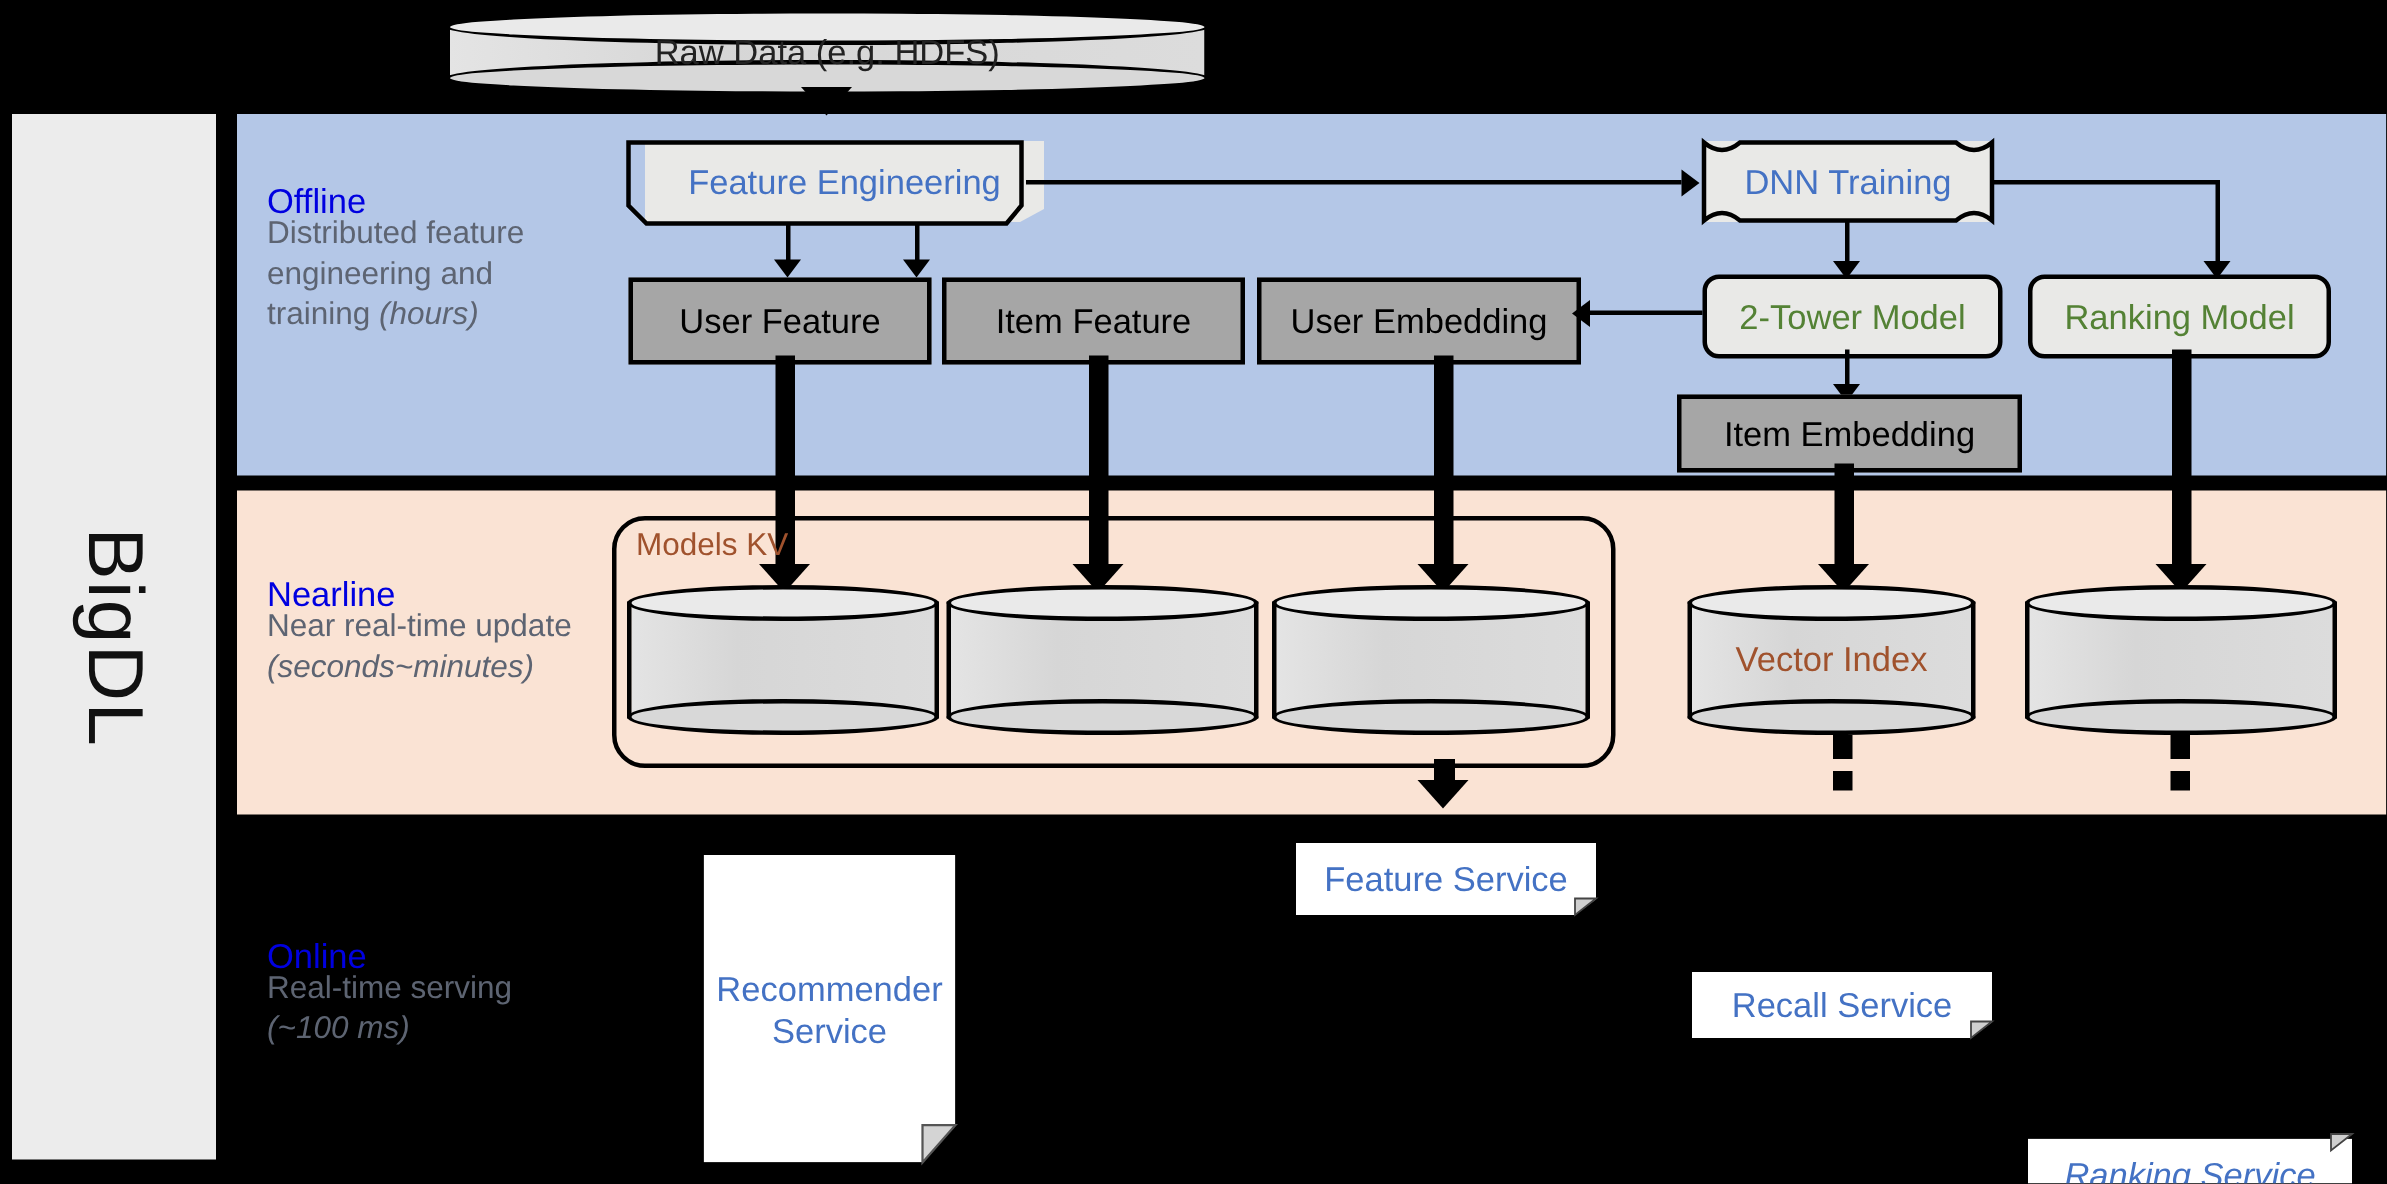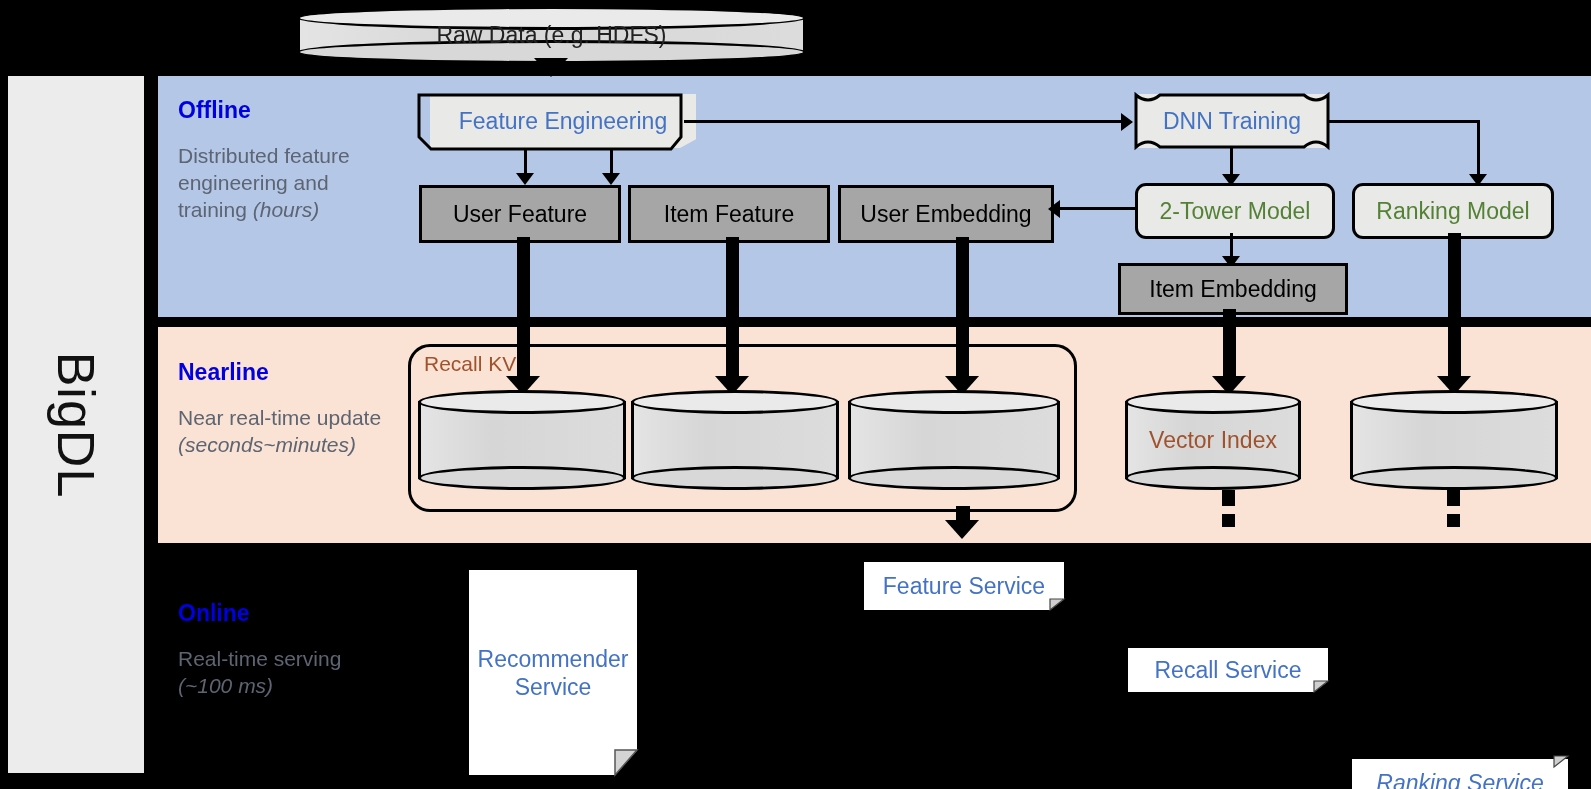--- a/index.html
+++ b/index.html
@@ -8,21 +8,21 @@
 
   .band{position:absolute;}
   #band-offline{left:158px;top:76px;width:1433px;height:241px;background:#b4c7e7;}
   #band-nearline{left:158px;top:327px;width:1433px;height:216px;background:#fae3d4;}
   #band-online{left:158px;top:551px;width:1433px;height:238px;background:#000;}
 
   #sidebar{position:absolute;left:8px;top:76px;width:136px;height:697px;background:#ececec;}
   #sidebar-label{position:absolute;left:50%;top:50%;transform:translate(-50%,-50%) rotate(90deg);
       font-size:52px;color:#111;white-space:nowrap;letter-spacing:1px;}
 
-  .band-title{position:absolute;color:#0000e0;font-size:23px;font-weight:700;}
+  .band-title{position:absolute;color:#0000e0;font-size:23px;font-weight:400;margin-top:24px;}
   .band-desc{position:absolute;color:#5d6472;font-size:21px;line-height:27px;width:215px;}
   .band-desc i{font-style:italic;}
 
   
   .gray-box{position:absolute;background:#a6a6a6;border:3px solid #000;
      display:flex;align-items:center;justify-content:center;color:#000;font-size:23px;}
   .proc-box{position:absolute;background:#e9e9e7;border:3px solid #000;
      display:flex;align-items:center;justify-content:center;font-size:23px;}
   .proc-box.green{color:#548235;}
   .rounded{border-radius:11px;}
@@ -170,42 +170,42 @@
   <div class="v-thick" style="left:956px;top:237px;height:146px;"></div>
   <div class="ahead-down big" style="left:945px;top:376px;"></div>
 
   <div class="v-thick" style="left:1223px;top:309px;height:74px;"></div>
   <div class="ahead-down big" style="left:1212px;top:376px;"></div>
 
   <div class="v-thick" style="left:1448px;top:233px;height:150px;"></div>
   <div class="ahead-down big" style="left:1437px;top:376px;"></div>
 
   <div id="redis-group"></div>
-  <div id="redis-label">Recall KV</div>
+  <div id="redis-label">Models KV</div>
 
   <div class="cyl" style="left:418px;top:390px;width:208px;height:100px;">
     <div class="body"></div>
     <div class="top"></div>
     <div class="bot"></div>
     <div class="lbl"></div>
   </div>
   <div class="cyl" style="left:631px;top:390px;width:208px;height:100px;">
     <div class="body"></div>
     <div class="top"></div>
     <div class="bot"></div>
     <div class="lbl"></div>
   </div>
   <div class="cyl" style="left:848px;top:390px;width:212px;height:100px;">
     <div class="body"></div>
     <div class="top"></div>
     <div class="bot"></div>
     <div class="lbl"></div>
   </div>
 
-  <div class="cyl" style="left:1125px;top:390px;width:176px;height:100px;">
+  <div class="cyl" style="left:1125px;top:390px;width:192px;height:100px;">
     <div class="body"></div>
     <div class="top"></div>
     <div class="bot"></div>
     <div class="lbl">Vector Index</div>
   </div>
   <div class="cyl" style="left:1350px;top:390px;width:208px;height:100px;">
     <div class="body"></div>
     <div class="top"></div>
     <div class="bot"></div>
   </div>

